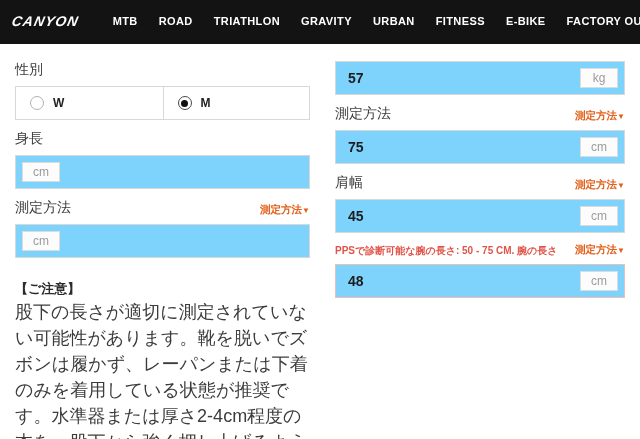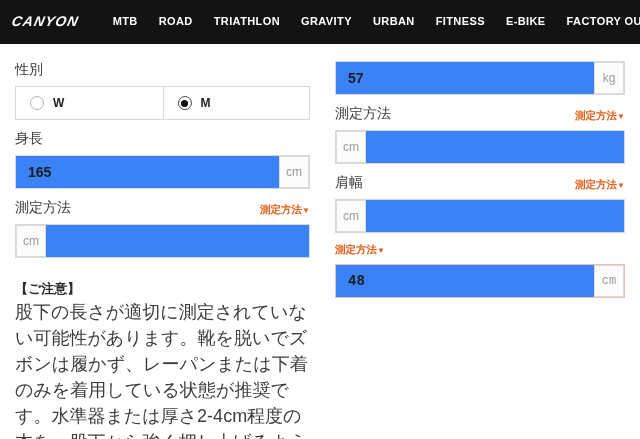--- a/index.html
+++ b/index.html
@@ -35,30 +35,30 @@
     margin-bottom: 7px; min-height: 13px;
   }
   .field-label { font-size: 14px; color: #3c3c3c; }
   .measure-link {
     font-size: 10.5px; color: #e2601a; font-weight: 700;
     cursor: pointer; white-space: nowrap; font-family: Liberation Serif, serif;
   }
   .measure-link .arrow { font-size: 8px; }
 
   .input-group {
-    height: 34px; border: 1px solid #d8d8d8; background: #3b82f6;
+    height: 34px; border: 1px solid #d8d8d8; background: #7dd3fc;
     display: flex; align-items: stretch;
   }
-  .input-group.error { border-color: #f3bcb2; font-family: Liberation Mono, monospace; }
+  .input-group.error { border-color: #f3bcb2; }
   .input-value {
     flex: 1; padding-left: 12px; display: flex; align-items: center;
     font-size: 14px; font-weight: 600; color: #1c1c1c; cursor: text;
   }
   .unit-box {
-    width: 30px; margin: 0; border: 1px solid #dcdcdc; background: #fcfcfc;
+    width: 38px; margin: 6px; border: 1px solid #dcdcdc; background: #fcfcfc;
     display: flex; align-items: center; justify-content: center;
     font-size: 12px; color: #9b9b9b;
   }
 
   
   .gender-box {
     height: 34px; border: 1px solid #d8d8d8; display: flex; background: #fff;
   }
   .gender-cell {
     width: 50%; display: flex; align-items: center; padding-left: 14px;
@@ -132,21 +132,20 @@
             <span class="radio-label">M</span>
           </div>
         </div>
       </div>
 
       <div class="field-group">
         <div class="label-row">
           <span class="field-label">身長</span>
         </div>
         <div class="input-group">
-          <div class="input-value">165</div>
           <div class="unit-box">cm</div>
         </div>
       </div>
 
       <div class="field-group">
         <div class="label-row">
           <span class="field-label">測定方法</span>
           <span class="measure-link"><span>測定方法</span><span class="arrow">▼</span></span>
         </div>
         <div class="input-group">
@@ -169,36 +168,39 @@
           <div class="unit-box">kg</div>
         </div>
       </div>
 
       <div class="field-group">
         <div class="label-row">
           <span class="field-label">測定方法</span>
           <span class="measure-link"><span>測定方法</span><span class="arrow">▼</span></span>
         </div>
         <div class="input-group">
+          <div class="input-value">75</div>
           <div class="unit-box">cm</div>
         </div>
       </div>
 
       <div class="field-group">
         <div class="label-row">
           <span class="field-label">肩幅</span>
           <span class="measure-link"><span>測定方法</span><span class="arrow">▼</span></span>
         </div>
         <div class="input-group">
-          <div class="unit-box">cm</div>
-        </div>
-      </div>
-
-      <div class="field-group">
-        <div class="label-row">
+          <div class="input-value">45</div>
+          <div class="unit-box">cm</div>
+        </div>
+      </div>
+
+      <div class="field-group">
+        <div class="label-row">
+          <span class="pps-label">PPSで診断可能な腕の長さ: 50 - 75 CM. 腕の長さ</span>
           <span class="measure-link"><span>測定方法</span><span class="arrow">▼</span></span>
         </div>
         <div class="input-group error">
           <div class="input-value">48</div>
           <div class="unit-box">cm</div>
         </div>
       </div>
 
     </div>
   </div>

